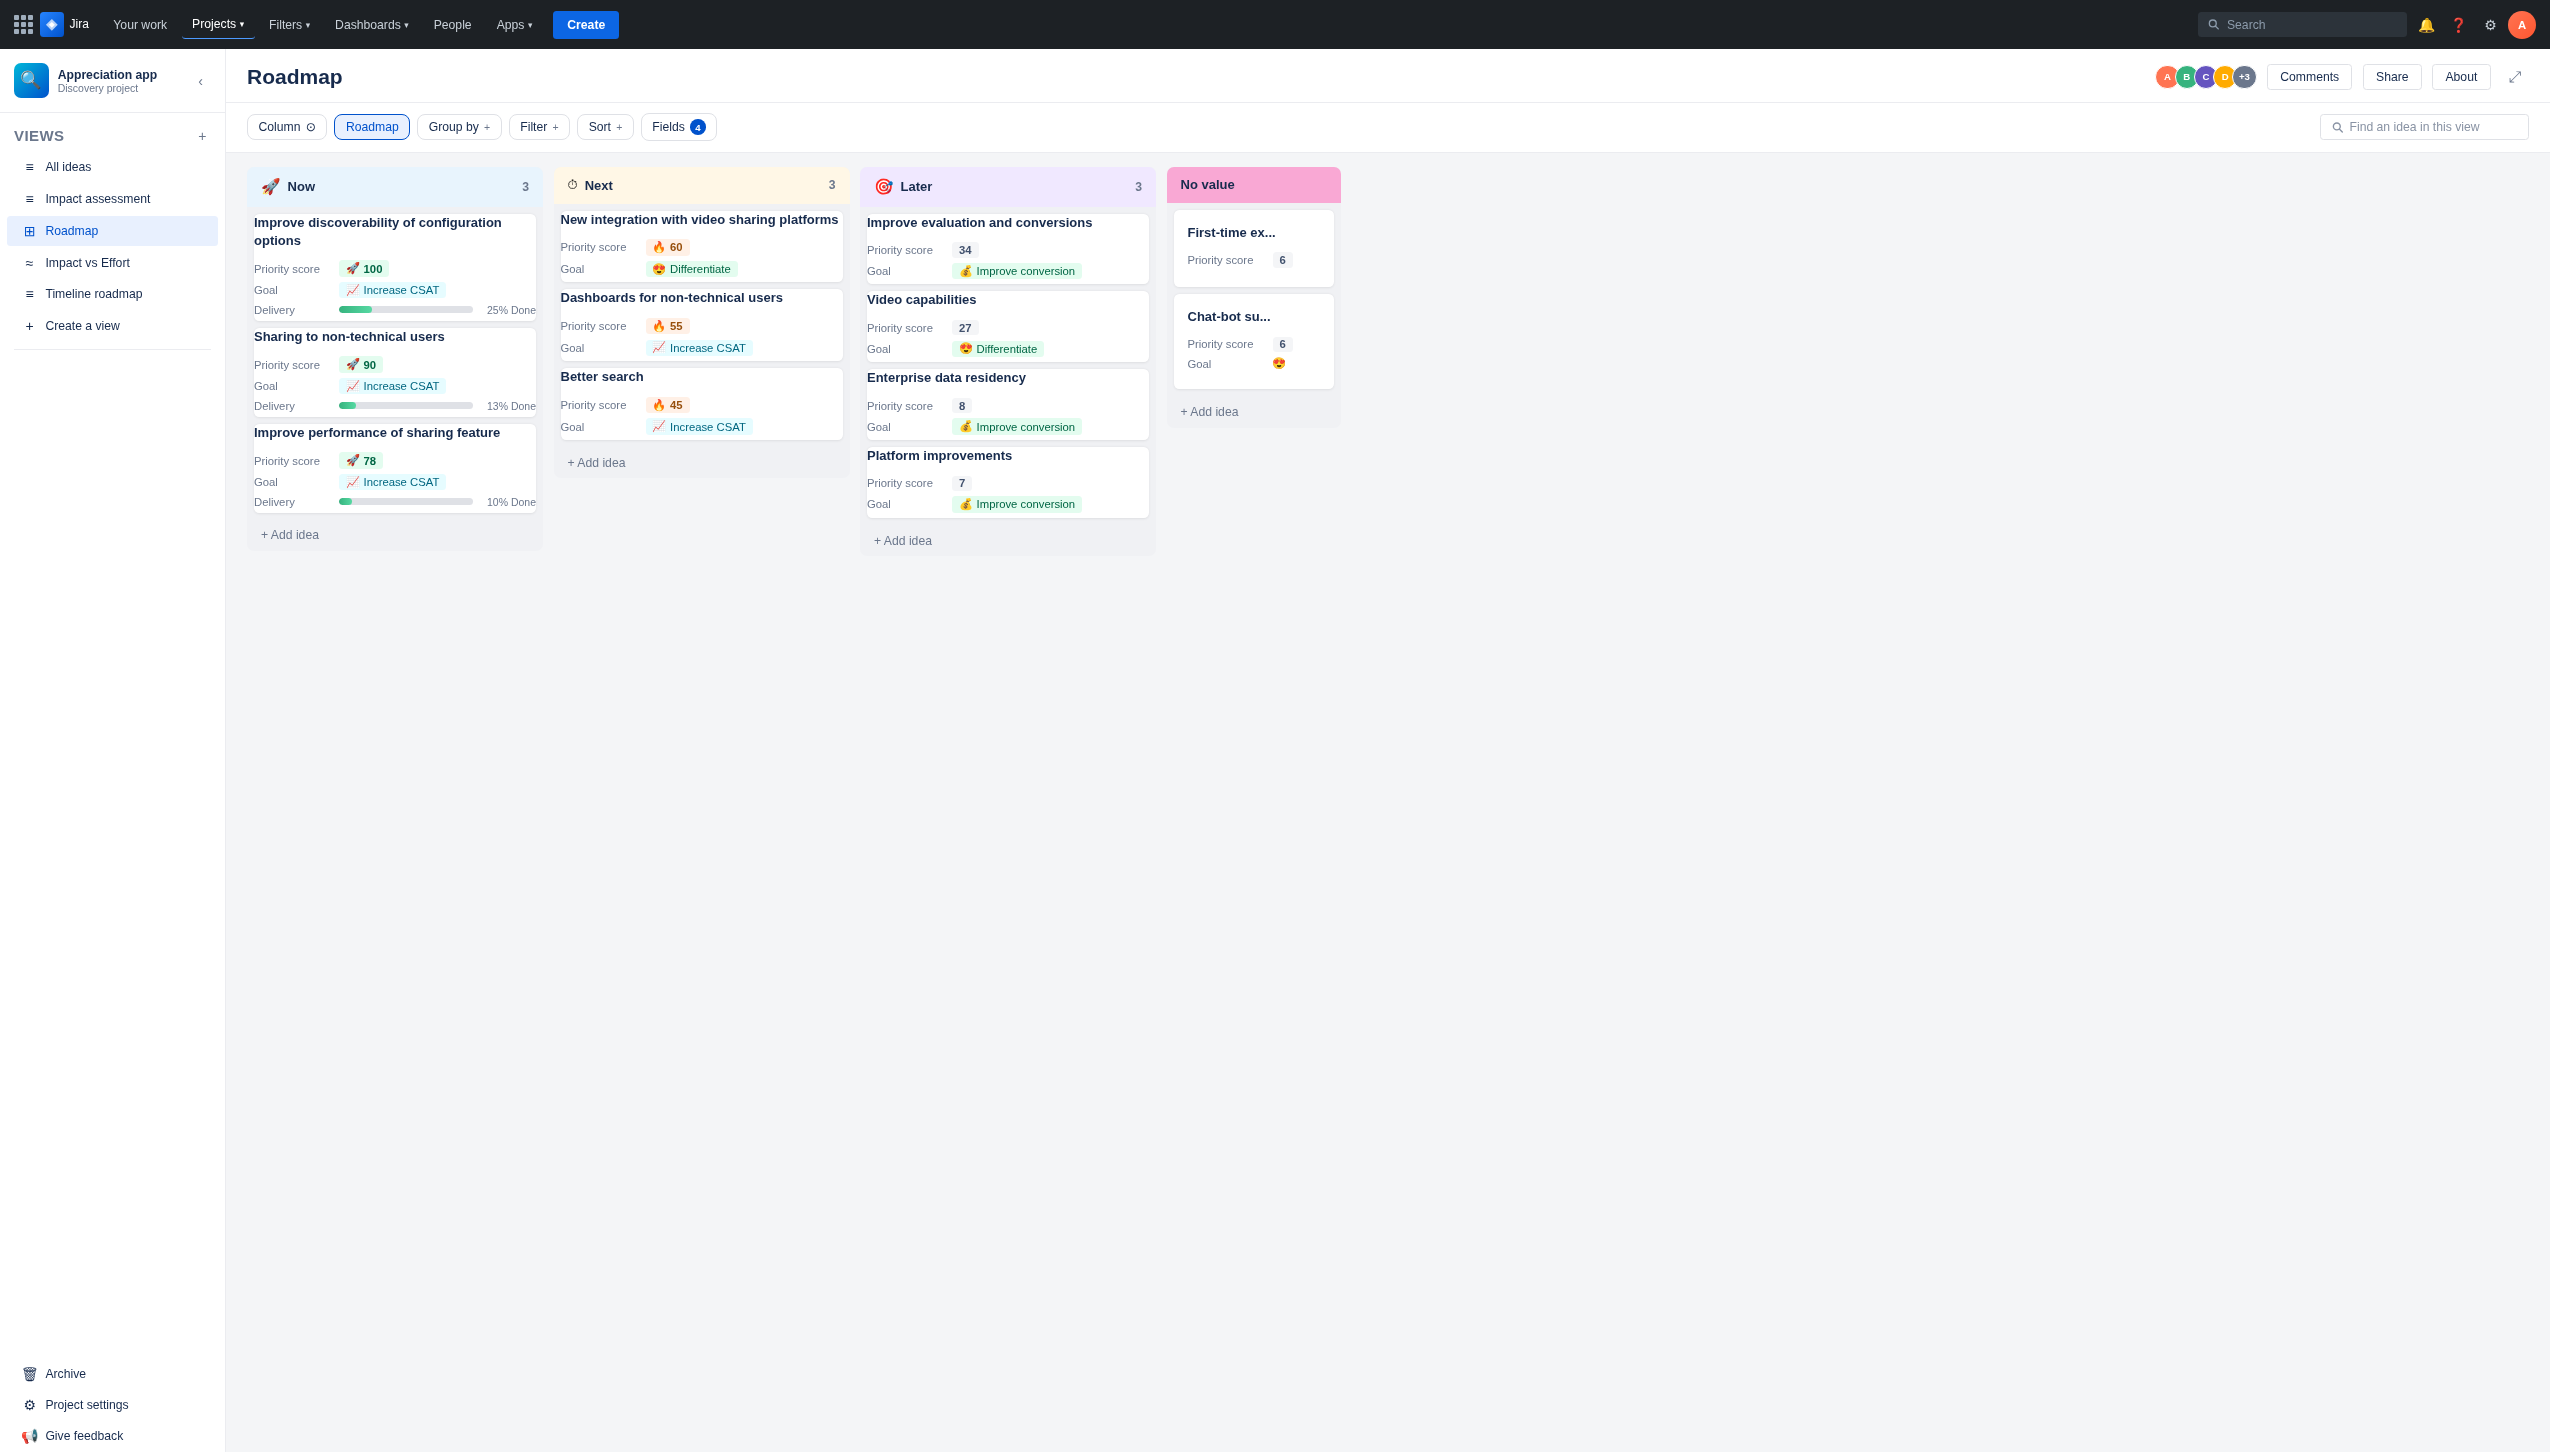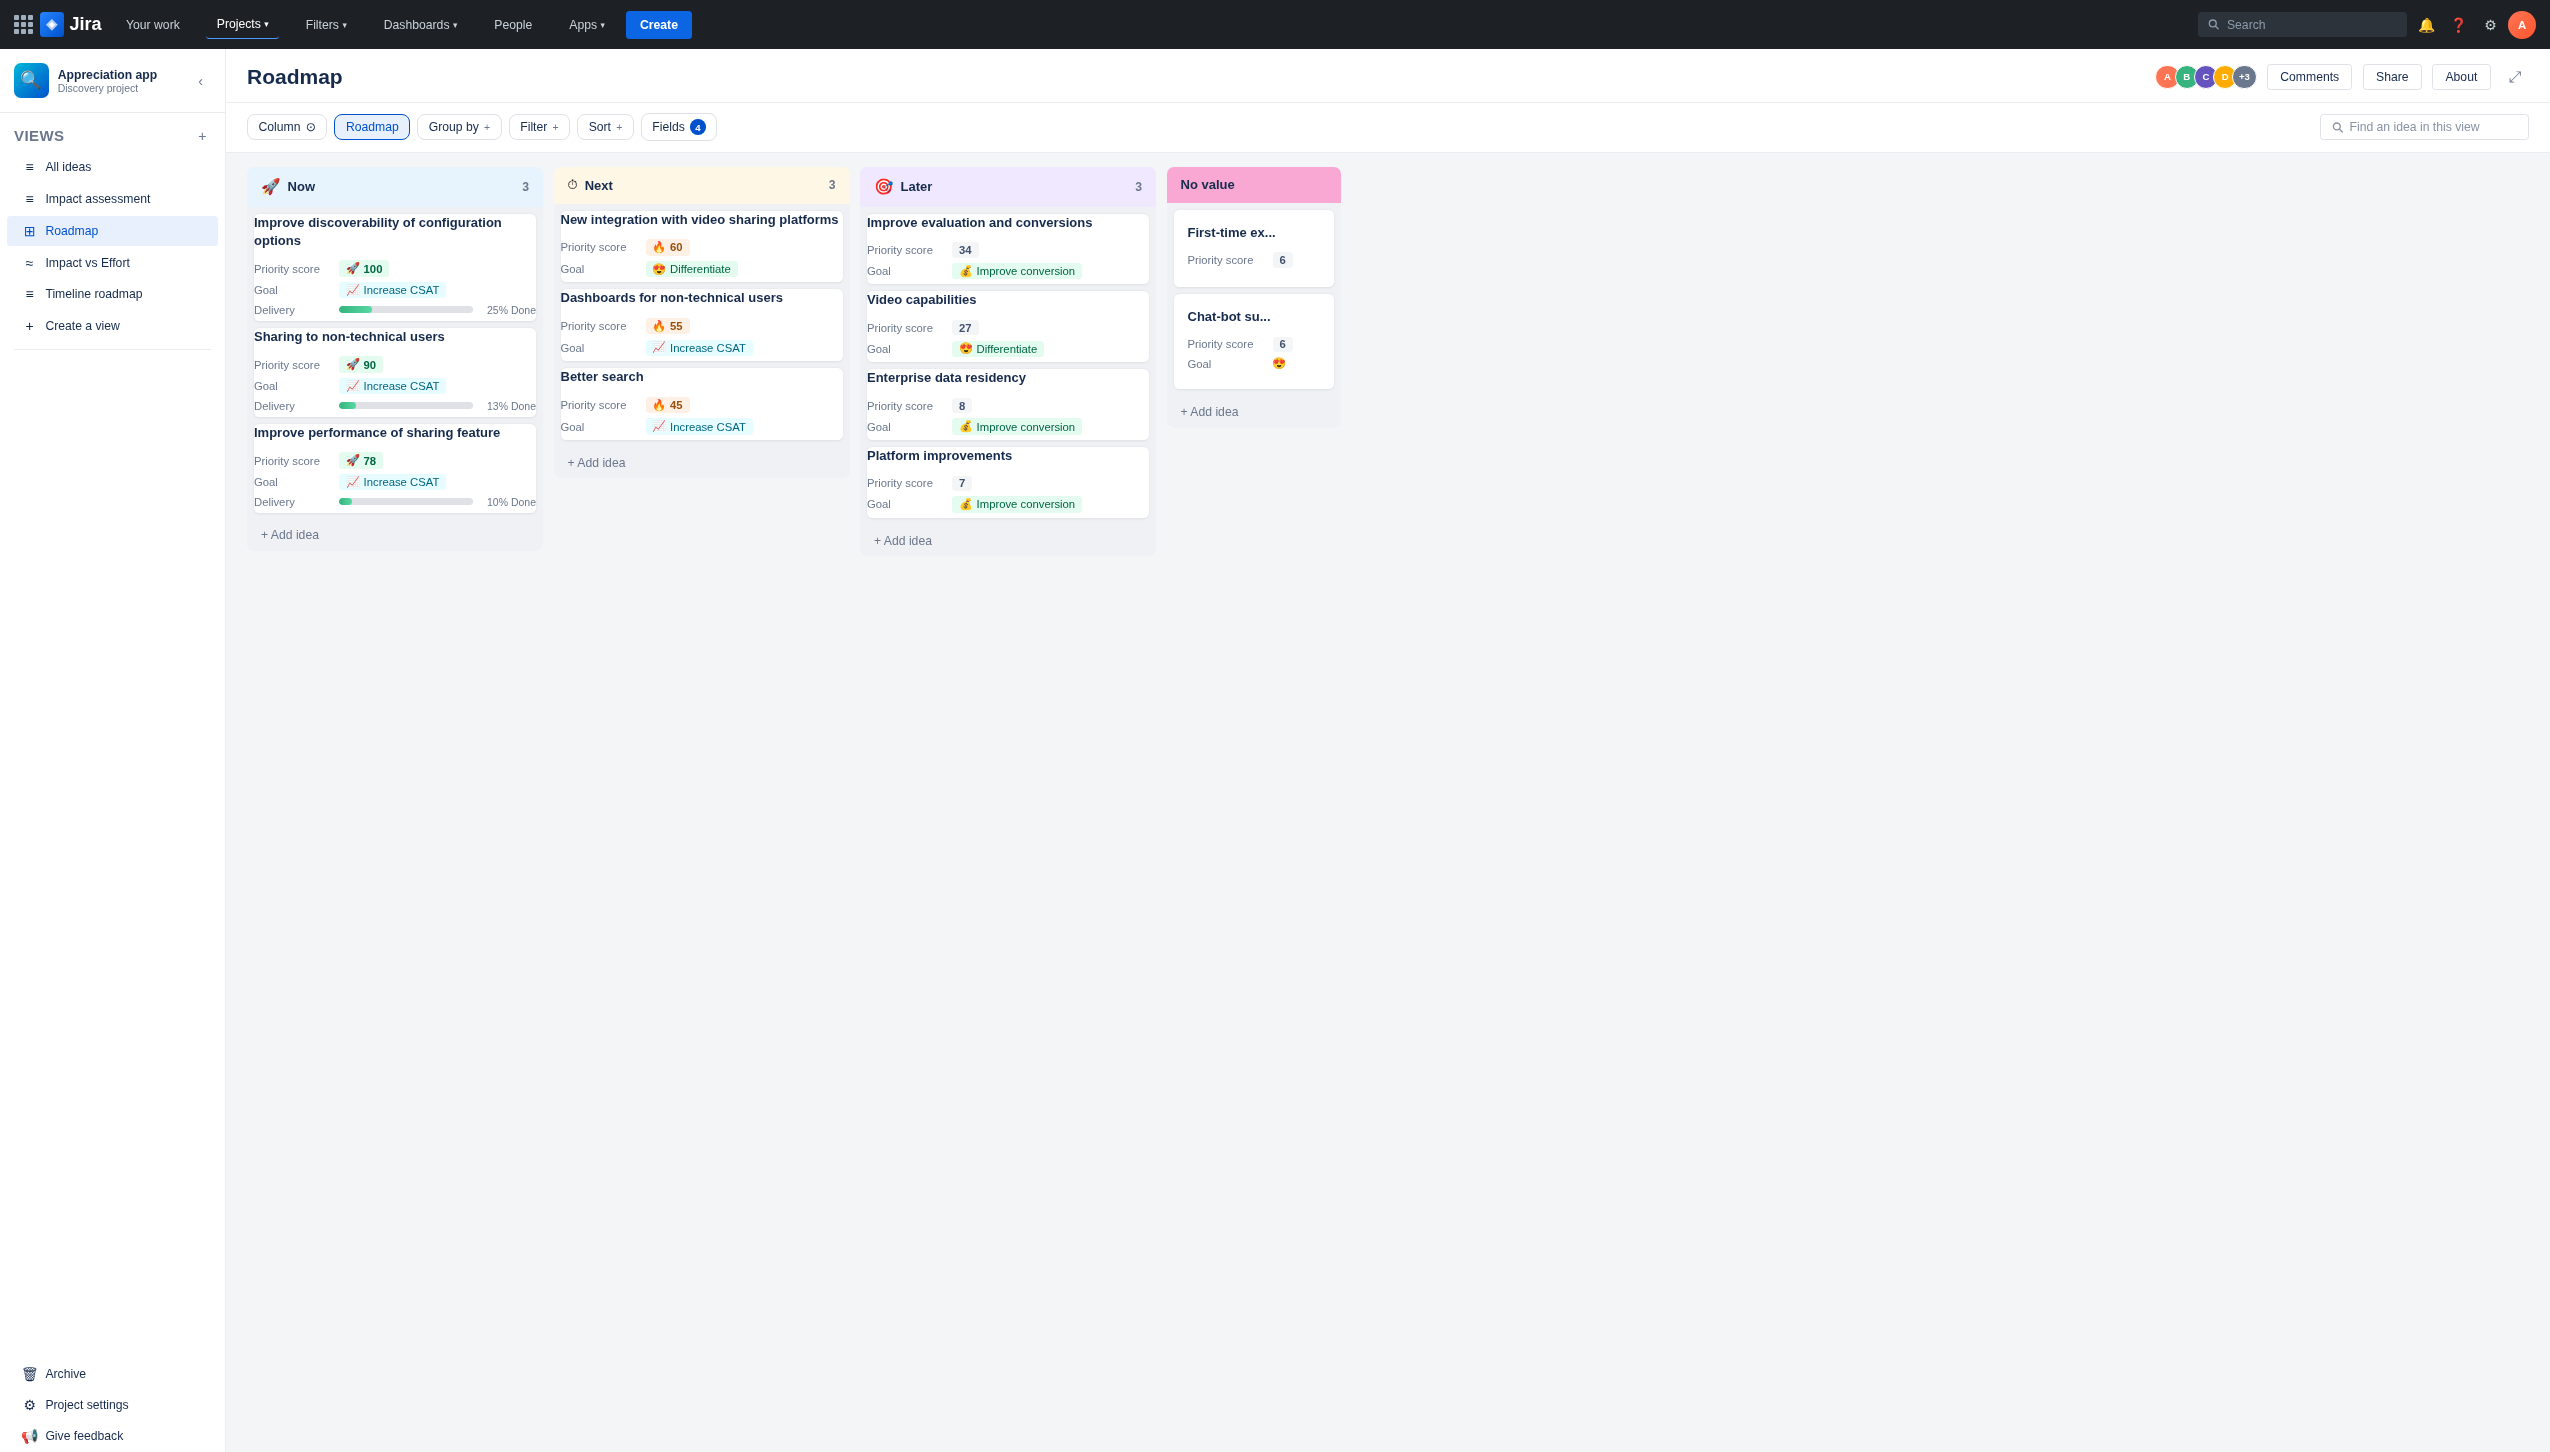--- a/index.html
+++ b/index.html
@@ -9,22 +9,22 @@
     .topnav {
       display: flex; align-items: center; height: 49px;
       background: #1d2125; padding: 0 14px; gap: 7px;
       position: fixed; top: 0; left: 0; right: 0; z-index: 100;
     }
     .topnav-apps-icon { display: grid; grid-template-columns: repeat(3,5.2px); gap: 1.7px; cursor: pointer; }
     .topnav-apps-icon span { width:5.2px; height:5.2px; background:#9fadbc; border-radius:0.9px; display:block; }
     .topnav-logo { display:flex; align-items:center; gap:5.2px; margin-right:7px; }
     .jira-logo-mark { width:24.4px; height:24.4px; background: linear-gradient(135deg,#2684ff,#0052cc); border-radius:3.5px; display:flex; align-items:center; justify-content:center; }
     .jira-logo-mark svg { width:15.7px; height:15.7px; }
-    .topnav-brand { color:#fff; font-size:18px; font-weight:700; }
-    .topnav-nav { display:flex; align-items:flex-end; gap:16px; }
+    .topnav-brand { color:#fff; font-size:12px; font-weight:400; }
+    .topnav-nav { display:flex; align-items:flex-end; gap:4px; }
     .topnav-nav-item { color:#c9d1d9; font-size:12.2px; padding:7px 10.5px; cursor:pointer; border-radius:3.5px; display:flex; align-items:center; gap:3.5px; white-space:nowrap; }
     .topnav-nav-item.active { color:#fff; border-bottom:1.7px solid #4c9aff; }
     .chevron-down { font-size:8.7px; }
     .topnav-create { background:#0c66e4; color:#fff; border:none; border-radius:3.5px; padding:7px 14px; font-size:12.2px; font-weight:600; cursor:pointer; margin-left:3.5px; }
     .topnav-spacer { flex:1; }
     .topnav-search { display:flex; align-items:center; background:#2c333a; border-radius:3.5px; padding:5.2px 10.5px; gap:8px; width:209px; }
     .topnav-search input { background:transparent; border:none; outline:none; color:#c9d1d9; font-size:12.2px; width:100%; }
     .topnav-search input::placeholder { color:#8c9bab; }
     .topnav-icons { display:flex; align-items:center; gap:3.5px; }
     .topnav-icon-btn { width:28px; height:28px; display:flex; align-items:center; justify-content:center; border-radius:50%; cursor:pointer; color:#c9d1d9; font-size:14px; border:none; background:transparent; }

